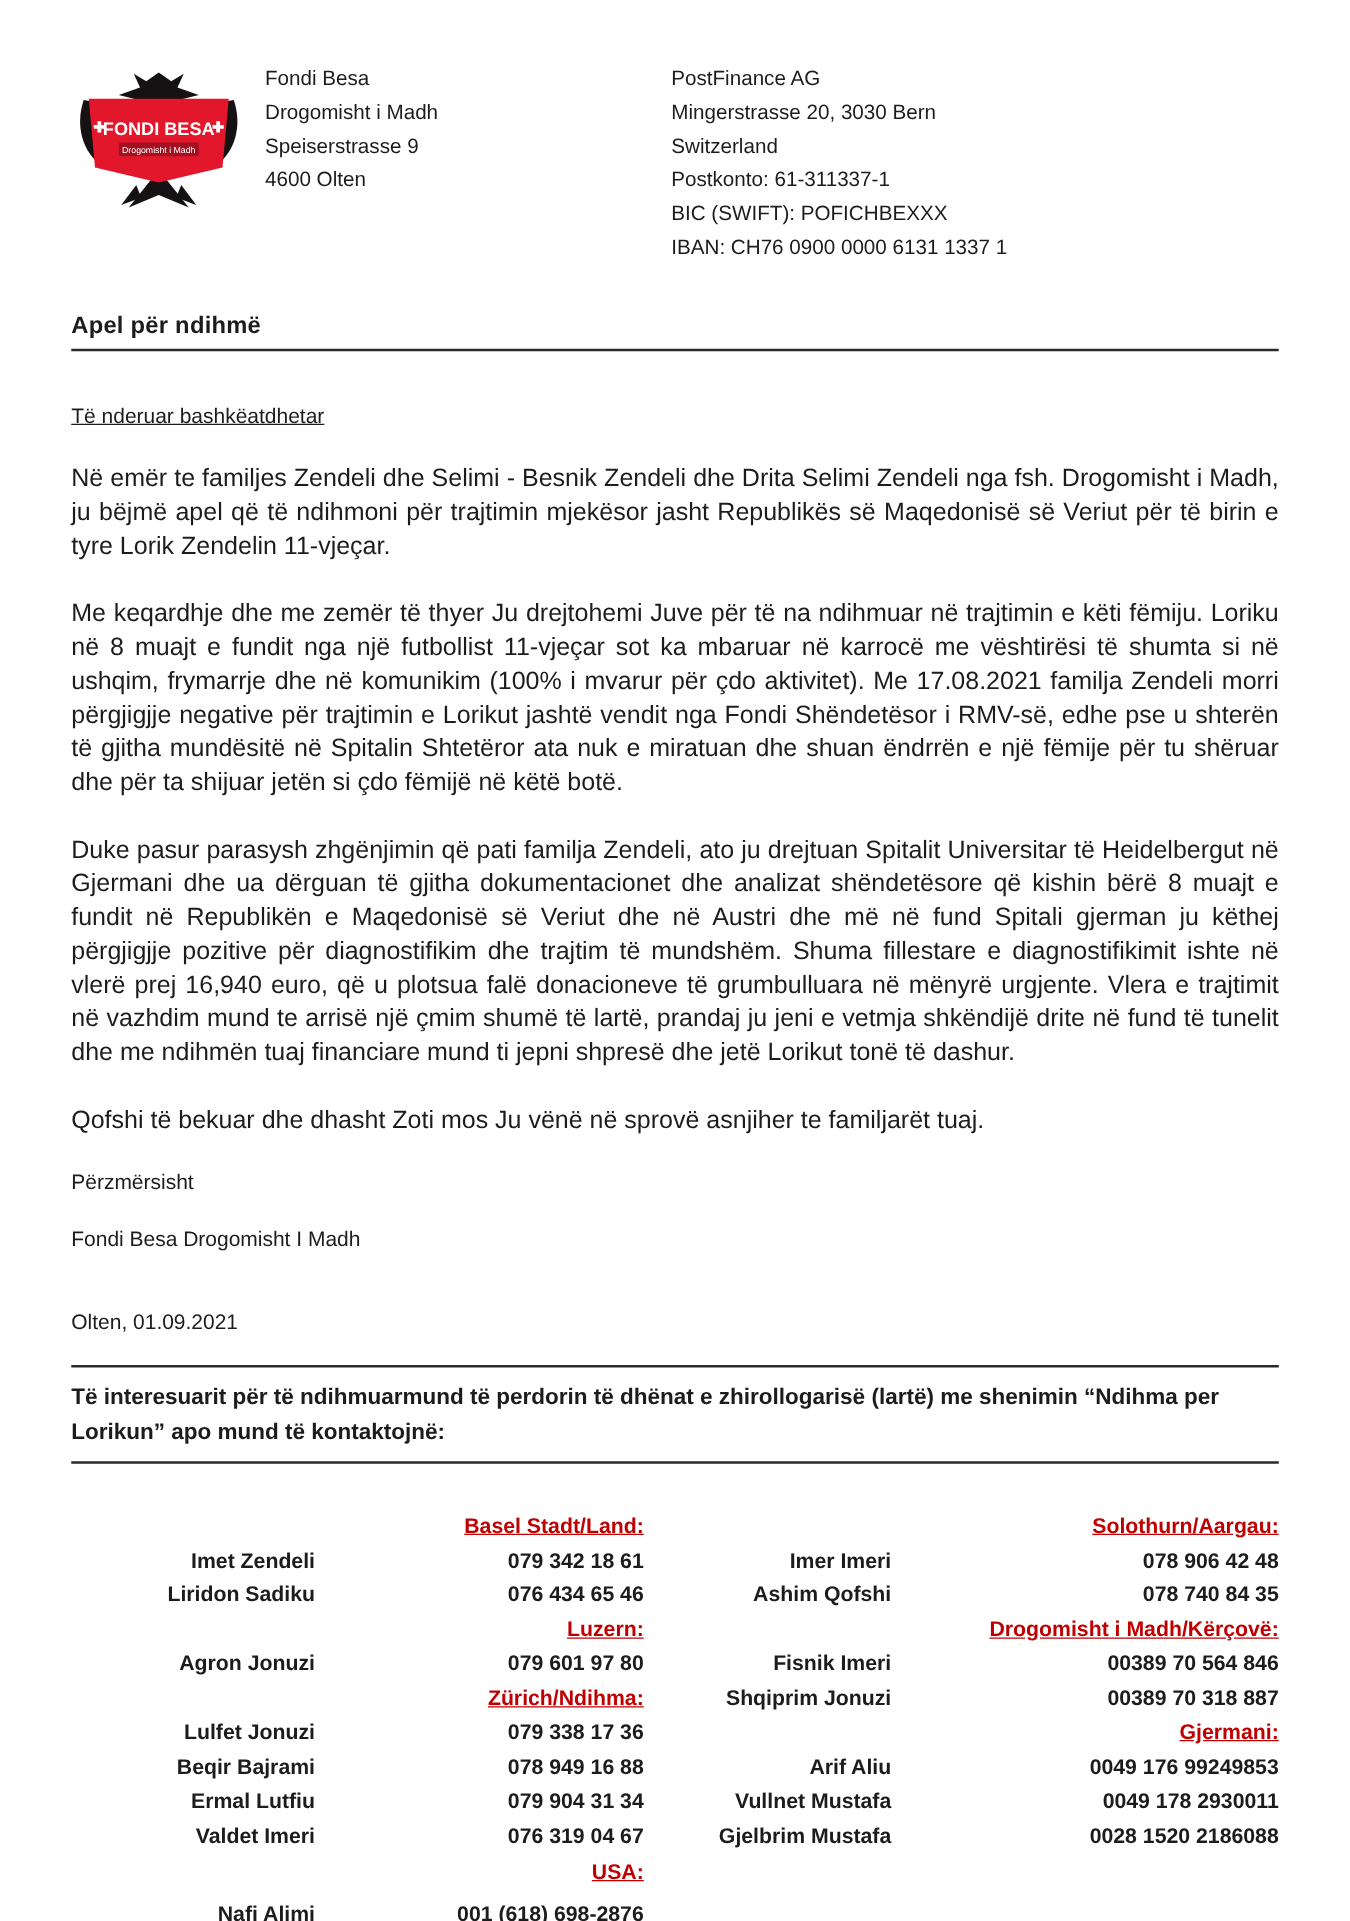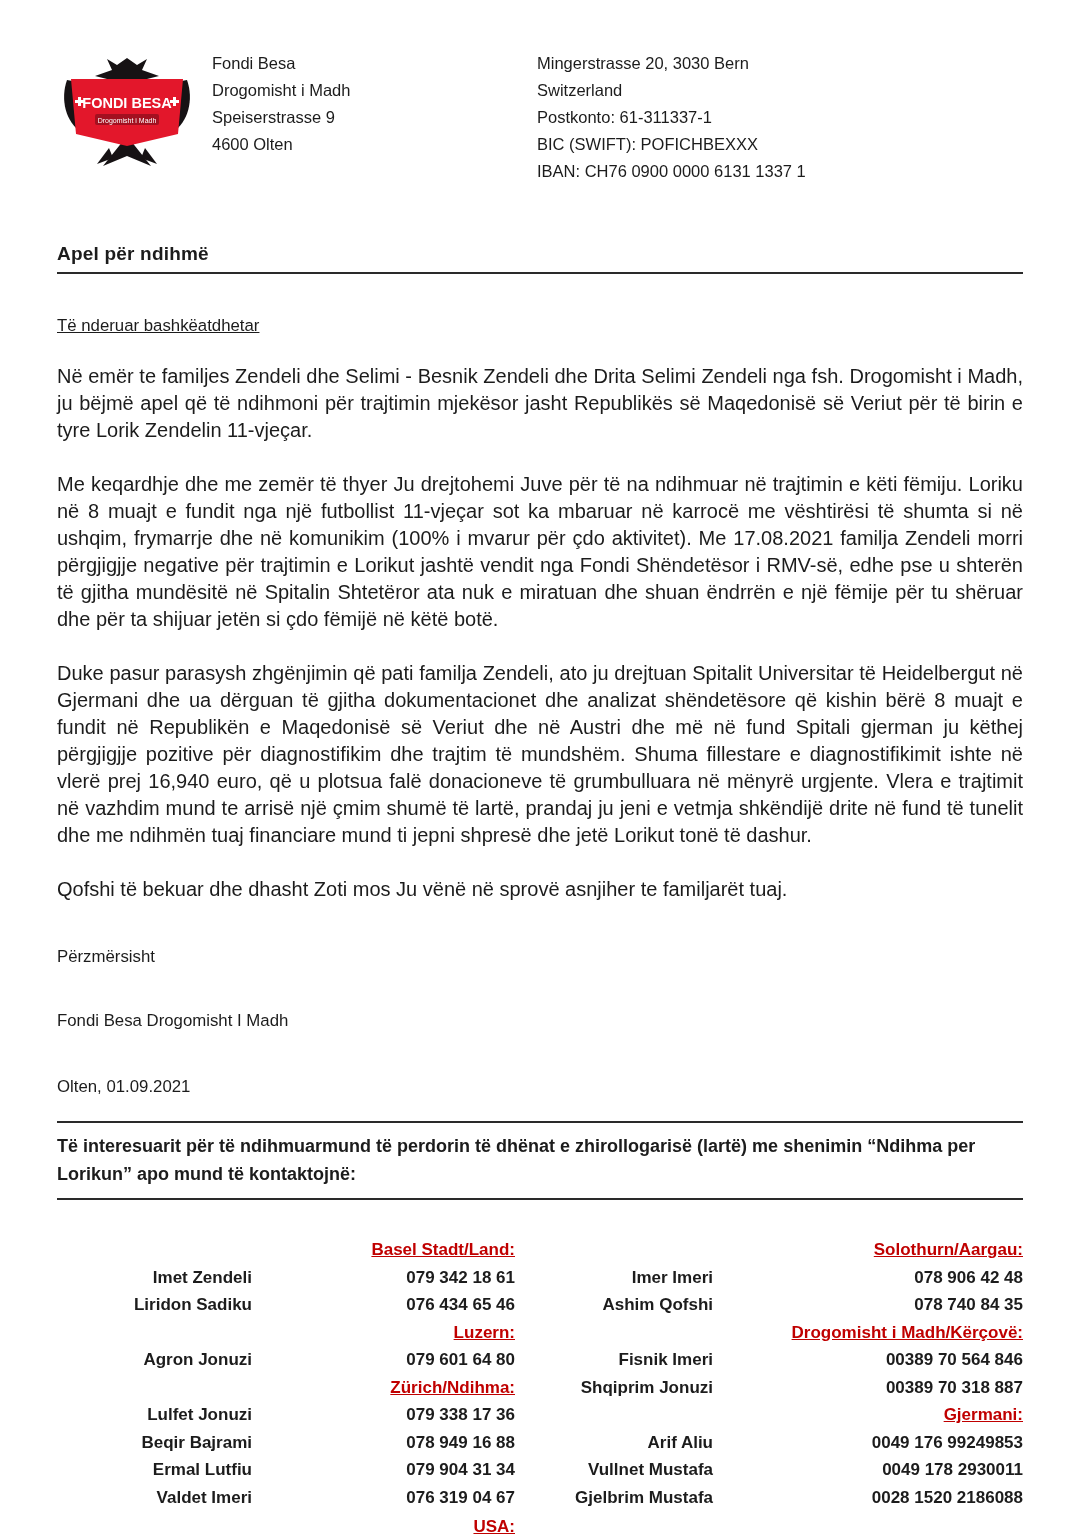--- a/index.html
+++ b/index.html
@@ -14,32 +14,32 @@
   }
 
   
   .header { display: flex; align-items: flex-start; }
   .logo-wrap { width: 155px; flex: 0 0 155px; padding-top: 2px; }
   .addr-block { font-size: 16.5px; line-height: 27px; }
   .sender-block { width: 325px; flex: 0 0 325px; }
   .bank-block { flex: 1; }
 
   
-  .title { margin-top: 58px; font-size: 19px; font-weight: bold; letter-spacing: 0.2px; }
+  .title { margin-top: 38px; font-size: 19px; font-weight: bold; letter-spacing: 0.2px; }
   .title-rule { border: none; border-top: 2px solid #2a2a2a; margin: 7px 0 0 0; }
 
   
   .salutation { margin-top: 42px; font-size: 16.8px; text-decoration: underline; }
   .para {
     margin-top: 27px;
     font-size: 20px;
     line-height: 27px;
     text-align: justify;
   }
-  .closing-line { margin-top: 44px; font-size: 16.8px; }
+  .closing-line { margin-top: 26px; font-size: 16.8px; }
 
   
   .notice {
     margin-top: 24px;
     border-top: 2px solid #2a2a2a;
     border-bottom: 2px solid #2a2a2a;
     padding: 9px 0 10px 0;
     font-size: 18px;
     font-weight: bold;
     line-height: 28px;
@@ -93,20 +93,21 @@
   </div>
 
   <div class="addr-block sender-block">
     <div>Fondi Besa</div>
     <div>Drogomisht i Madh</div>
     <div>Speiserstrasse 9</div>
     <div>4600 Olten</div>
   </div>
 
   <div class="addr-block bank-block">
+    <div>PostFinance AG</div>
     <div>Mingerstrasse 20, 3030 Bern</div>
     <div>Switzerland</div>
     <div>Postkonto: 61-311337-1</div>
     <div>BIC (SWIFT): POFICHBEXXX</div>
     <div>IBAN: CH76 0900 0000 6131 1337 1</div>
   </div>
 </div>
 
 <div class="title">Apel për ndihmë</div>
 <hr class="title-rule">
@@ -134,21 +135,21 @@
       <span>079 342 18 61</span>
     </div>
     <div class="contact-row">
       <span>Liridon Sadiku</span>
       <span>076 434 65 46</span>
     </div>
 
     <div class="group-header">Luzern:</div>
     <div class="contact-row">
       <span>Agron Jonuzi</span>
-      <span>079 601 64 80</span>
+      <span>079 601 97 80</span>
     </div>
 
     <div class="group-header">Zürich/Ndihma:</div>
     <div class="contact-row">
       <span>Lulfet Jonuzi</span>
       <span>079 338 17 36</span>
     </div>
     <div class="contact-row">
       <span>Beqir Bajrami</span>
       <span>078 949 16 88</span>

